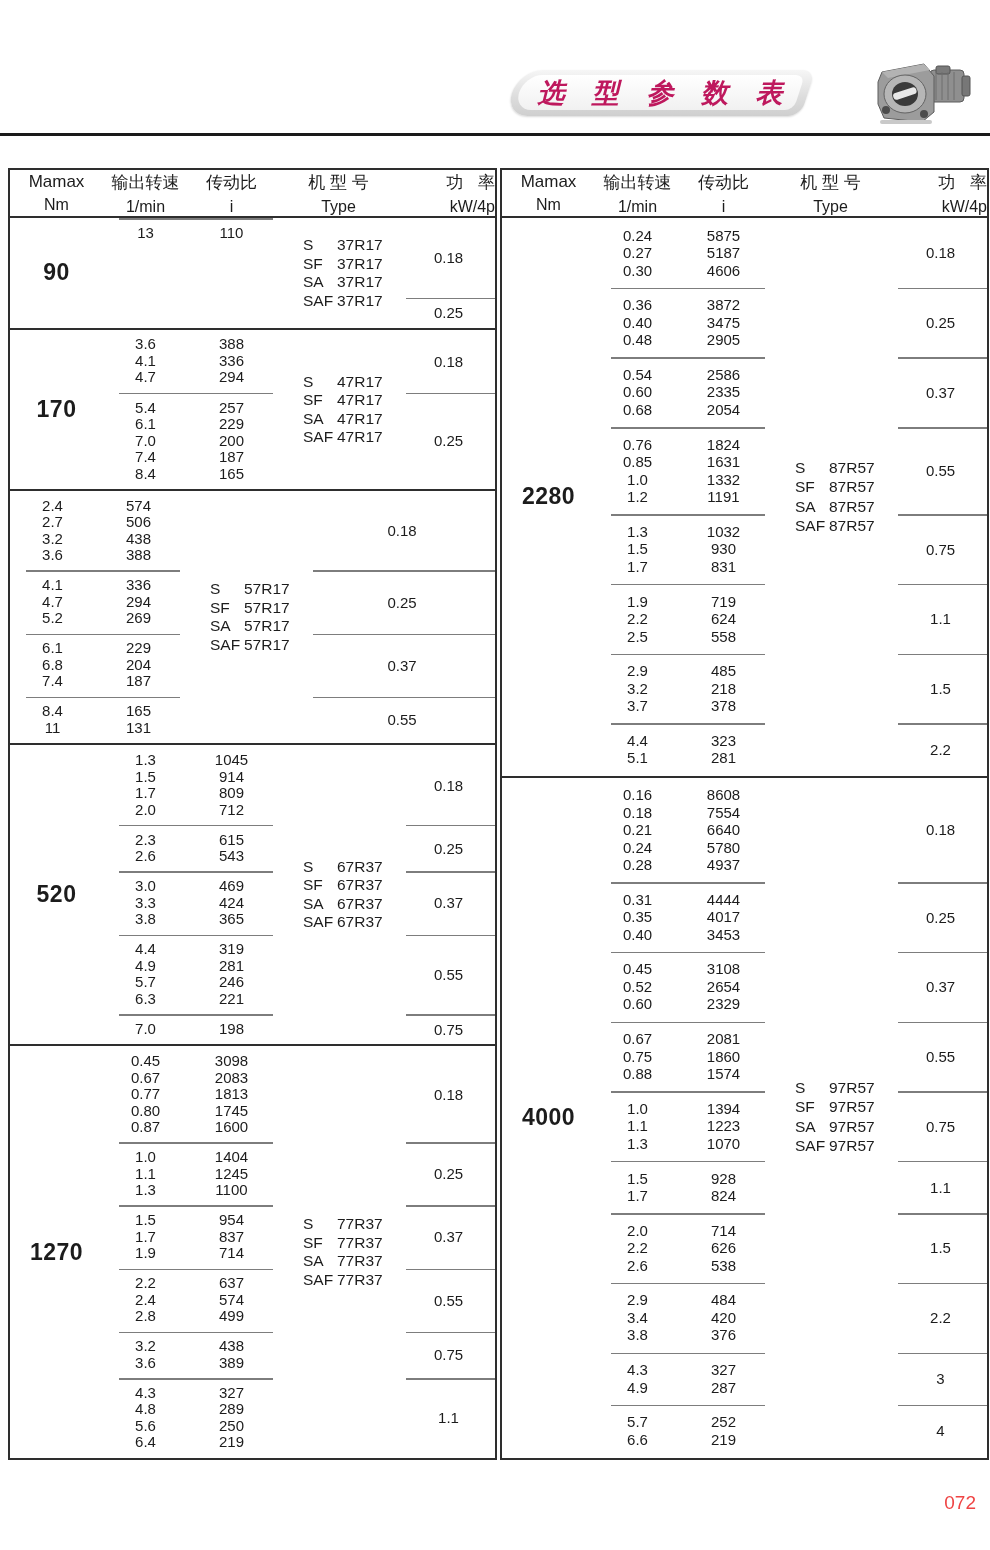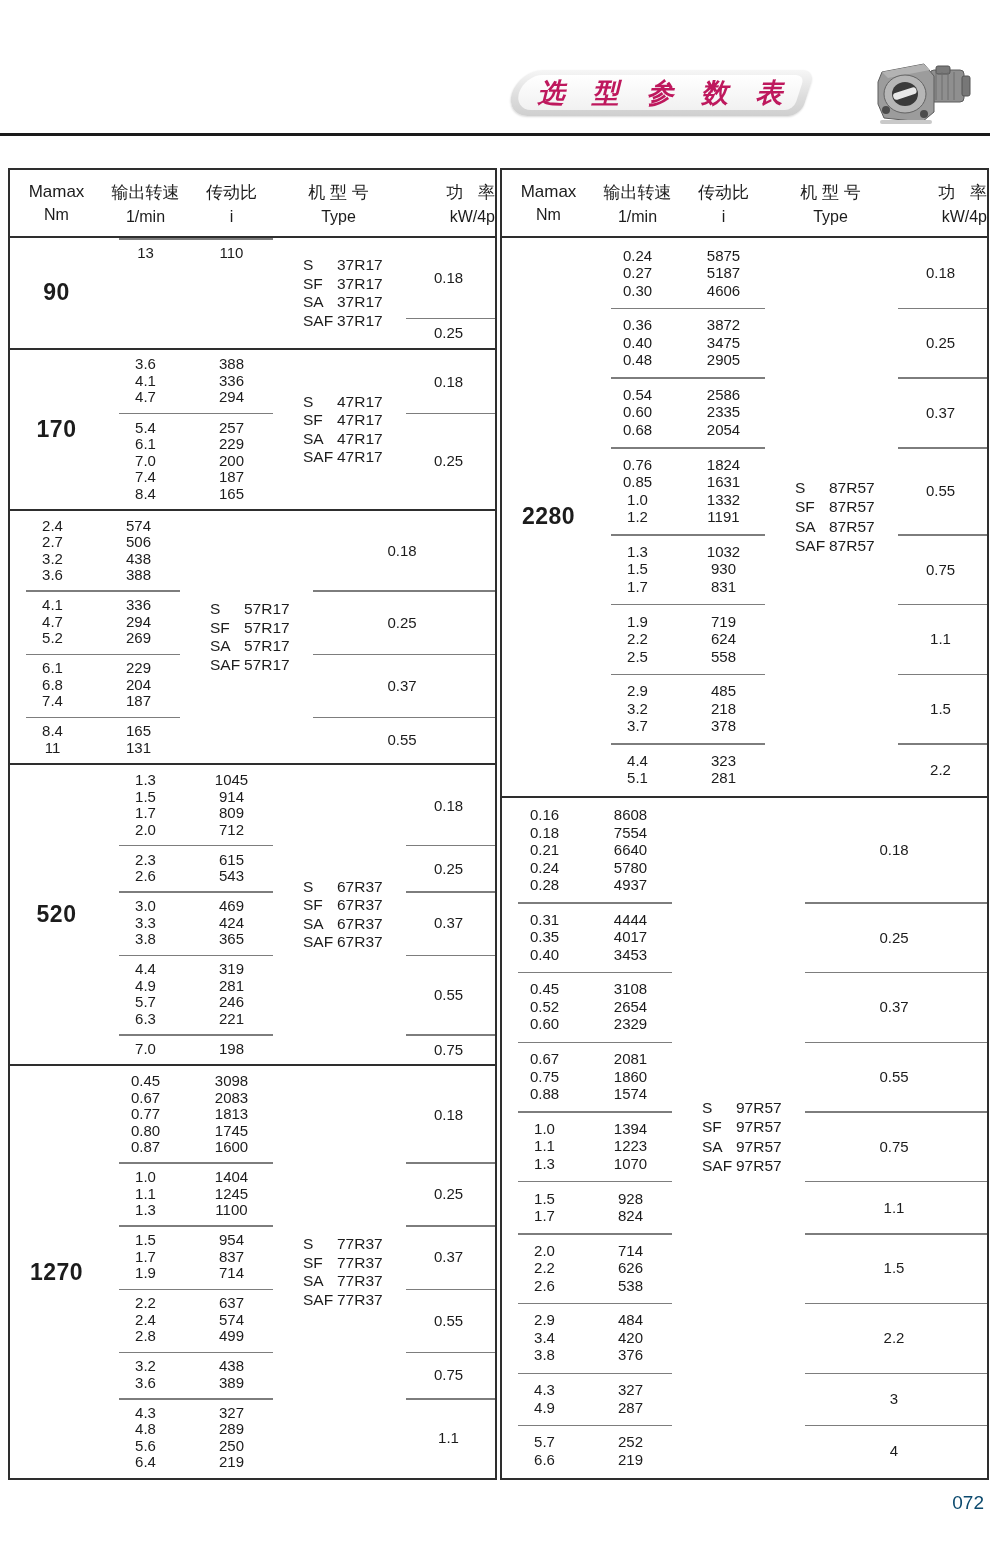--- a/index.html
+++ b/index.html
@@ -18,21 +18,21 @@
     padding-left: 10px; color: #be185d; }
   .top-rule { position: absolute; left: 0; top: 133px; width: 990px; height: 3px; background: #1a1a1a; }
   .motor-img { position: absolute; left: 872px; top: 56px; }
 
   
   .tables { position: absolute; left: 8px; top: 168px; display: flex; gap: 3px; }
   .tbl { width: 489px; border: 2px solid #2e2e2e; background: #fff; }
   .tbl-left  { --rh: 16.5px; --gpad: 6.8px; }
   .tbl-right { --rh: 17.5px; --gpad: 8.6px; }
 
-  .thead { display: flex; height: 68px; border-bottom: 2.5px solid #2e2e2e; }
+  .thead { display: flex; height: 48px; border-bottom: 2.5px solid #2e2e2e; }
   .hc { display: flex; flex-direction: column; justify-content: center; text-align: center; gap: 4px; }
   .h1 { font-size: 17px; } .h2 { font-size: 16px; }
   .wide { letter-spacing: 5px; margin-right: -5px; }
 
   .w-torq { width: 93px; } .w-spd { width: 85px; } .w-rat { width: 87px; }
   .w-typ { width: 127px; align-items: center; } .w-pow { flex: 1; align-items: flex-end; }
 
   .block { display: flex; }
   .block + .block { border-top: 2px solid #2e2e2e; }
 
@@ -50,21 +50,21 @@
   .typecol { width: 127px; display: flex; flex-direction: column; justify-content: center;
     padding-left: 28px; }
   .typerow { display: flex; align-items: center; height: calc(var(--rh) + 2px); font-size: 15.5px; }
   .tpre { width: 34px; }
 
   .powcol { flex: 1; display: flex; flex-direction: column; font-size: 15px; }
   .pgroup { position: relative; display: flex; align-items: center; justify-content: center; }
   .psep::before { content:""; position: absolute; top: 0; left: 4px; right: 0;
     height: 1.5px; background: #7d7d7d; }
 
-  .pageno { position: absolute; top: 1492px; right: 6px; font-size: 19px; color: #0c4a6e; }
+  .pageno { position: absolute; top: 1492px; right: 14px; font-size: 19px; color: #ef4444; }
 </style>
 </head>
 <body>
 
 <div class="banner"></div>
 <div class="banner-text">选 型 参 数 表</div>
 
 <svg class="motor-img" width="104" height="72" viewBox="0 0 104 72">
   <rect x="58" y="14" width="34" height="32" rx="4" fill="#8f8f8f" stroke="#5c5c5c"></rect>
   <rect x="64" y="10" width="14" height="8" rx="2" fill="#7a7a7a" stroke="#555"></rect>
@@ -740,20 +740,23 @@
             </div>
             <div class="pgroup psep" style="height: calc(3 * var(--rh) + 2 * var(--gpad));">
               <span>1.5</span>
             </div>
             <div class="pgroup psep" style="height: calc(2 * var(--rh) + 2 * var(--gpad));">
               <span>2.2</span>
             </div>
           </div>
         </div>
         <div class="block">
+          <div class="torq">
+            <span>4000</span>
+          </div>
           <div class="mid">
             <div class="group">
               <div class="vrow">
                 <span class="speed">0.16</span>
                 <span class="ratio">8608</span>
               </div>
               <div class="vrow">
                 <span class="speed">0.18</span>
                 <span class="ratio">7554</span>
               </div>

